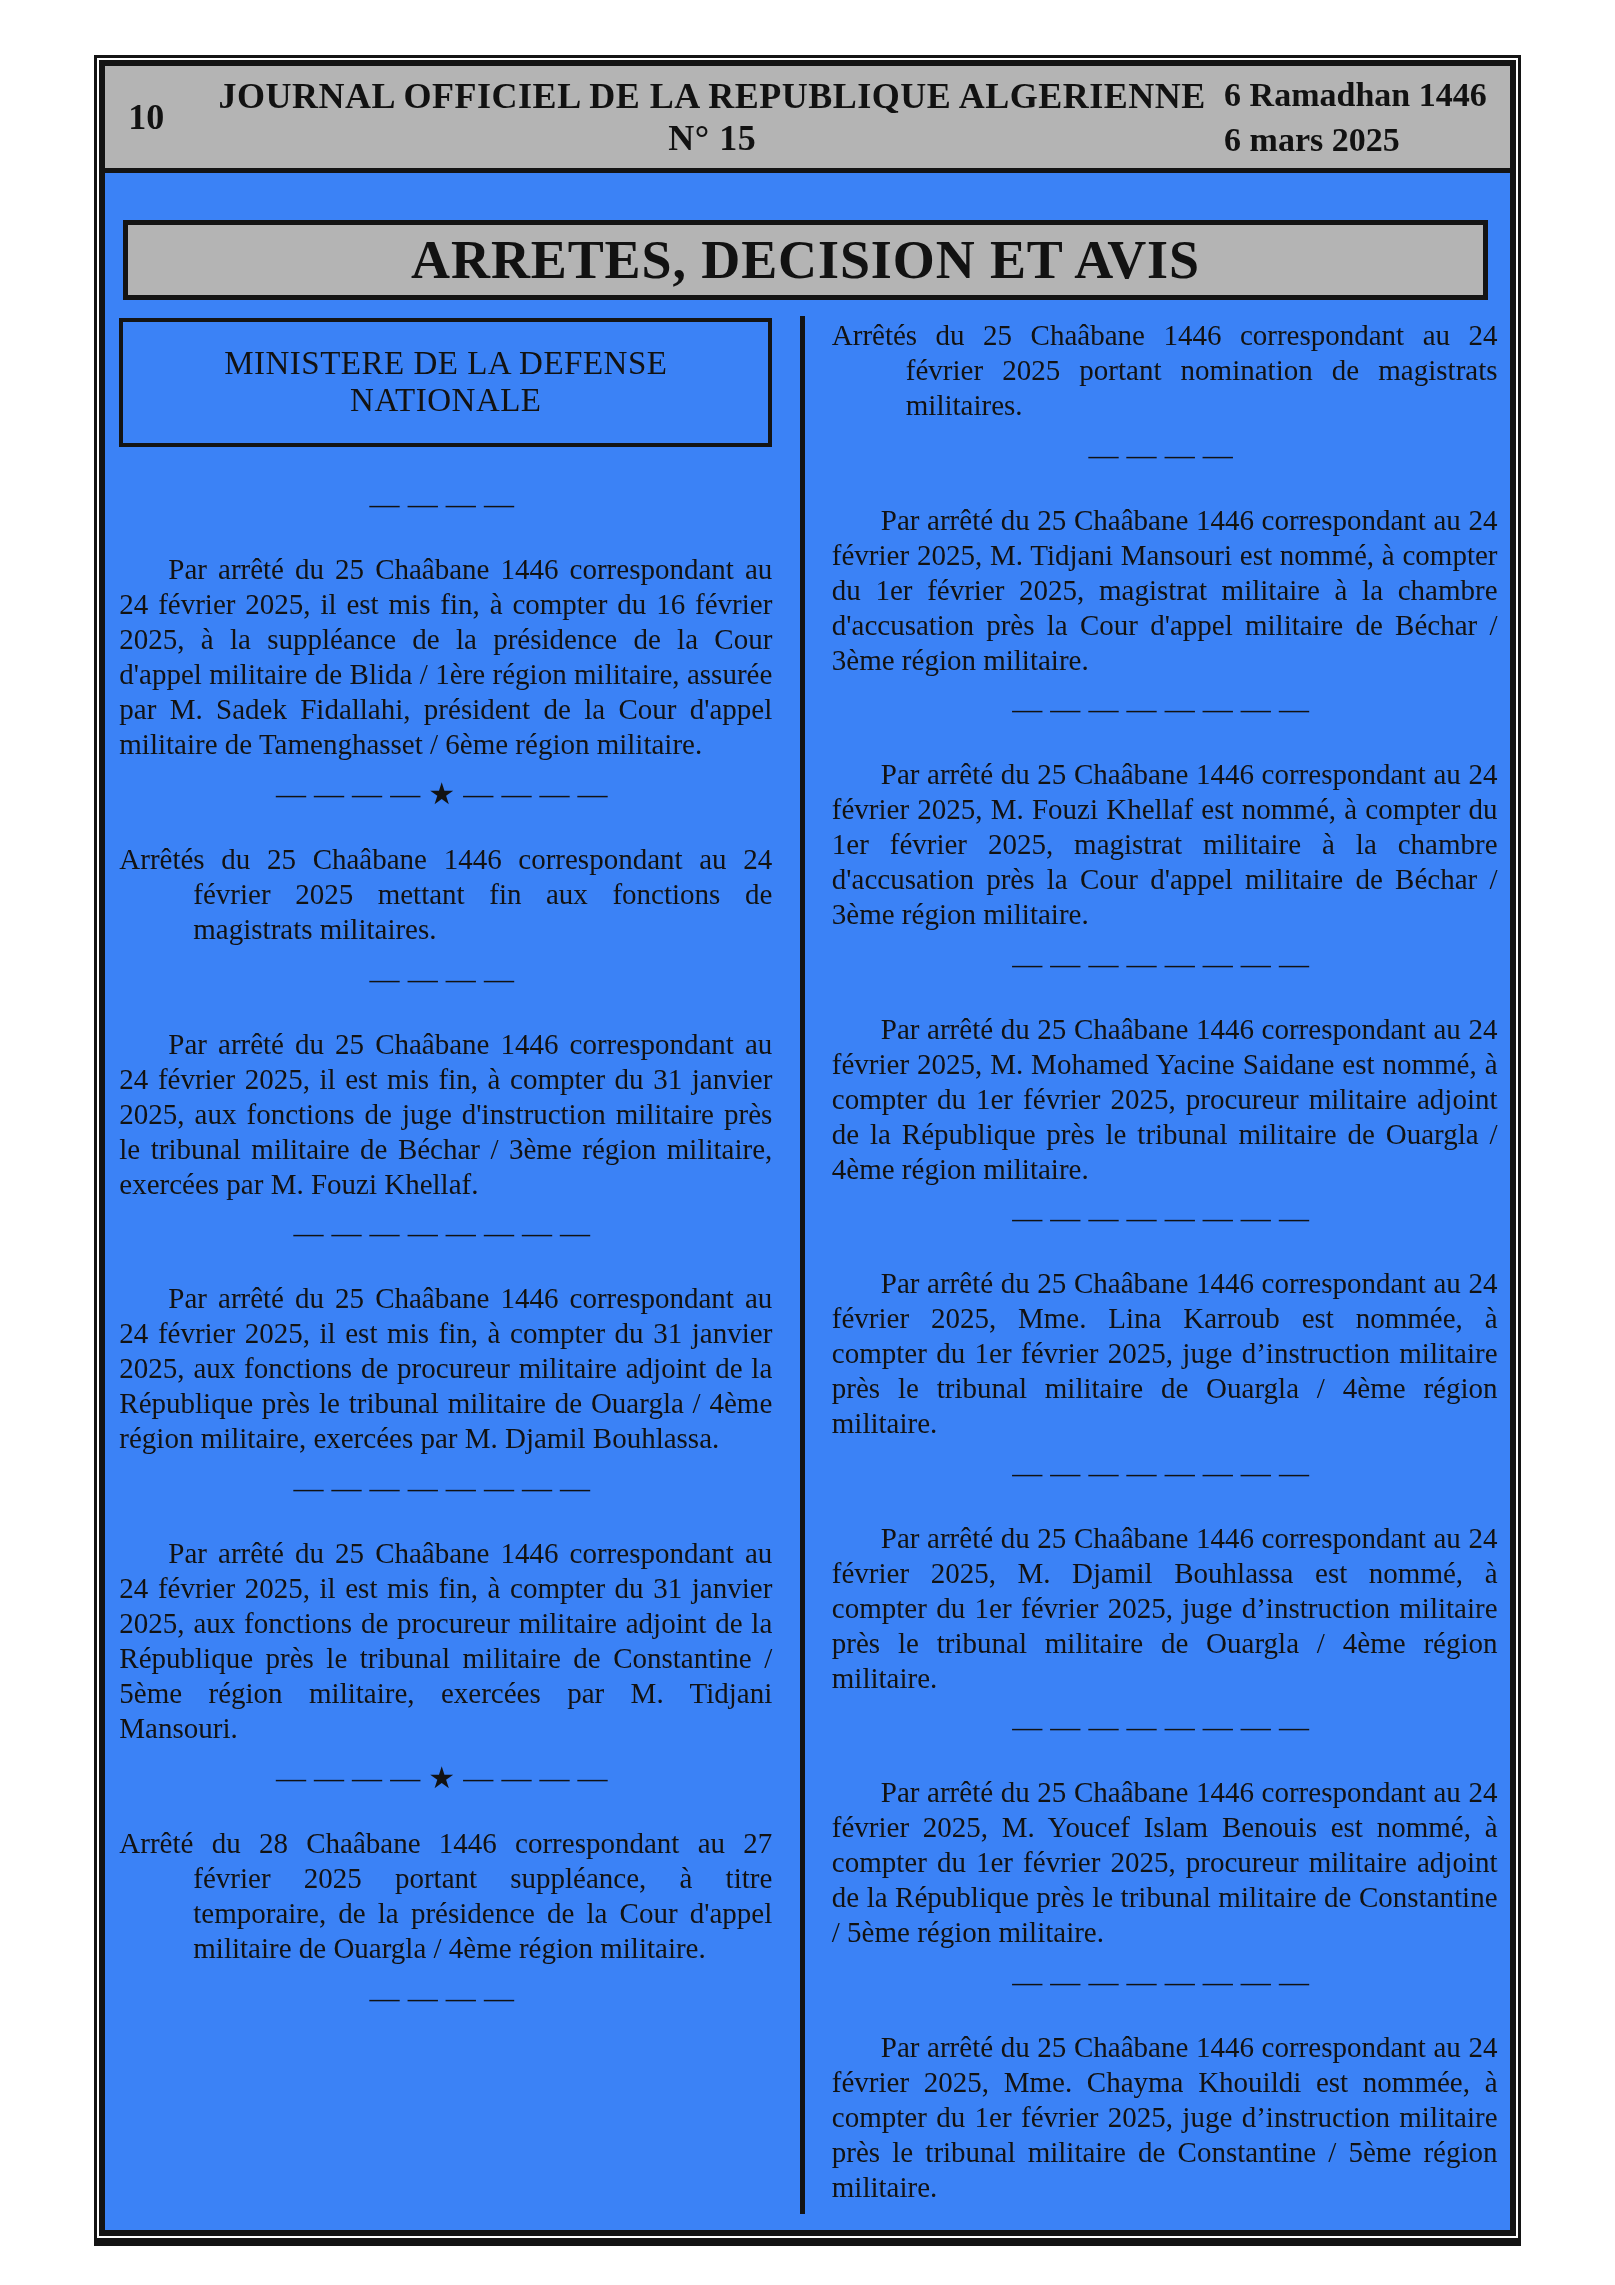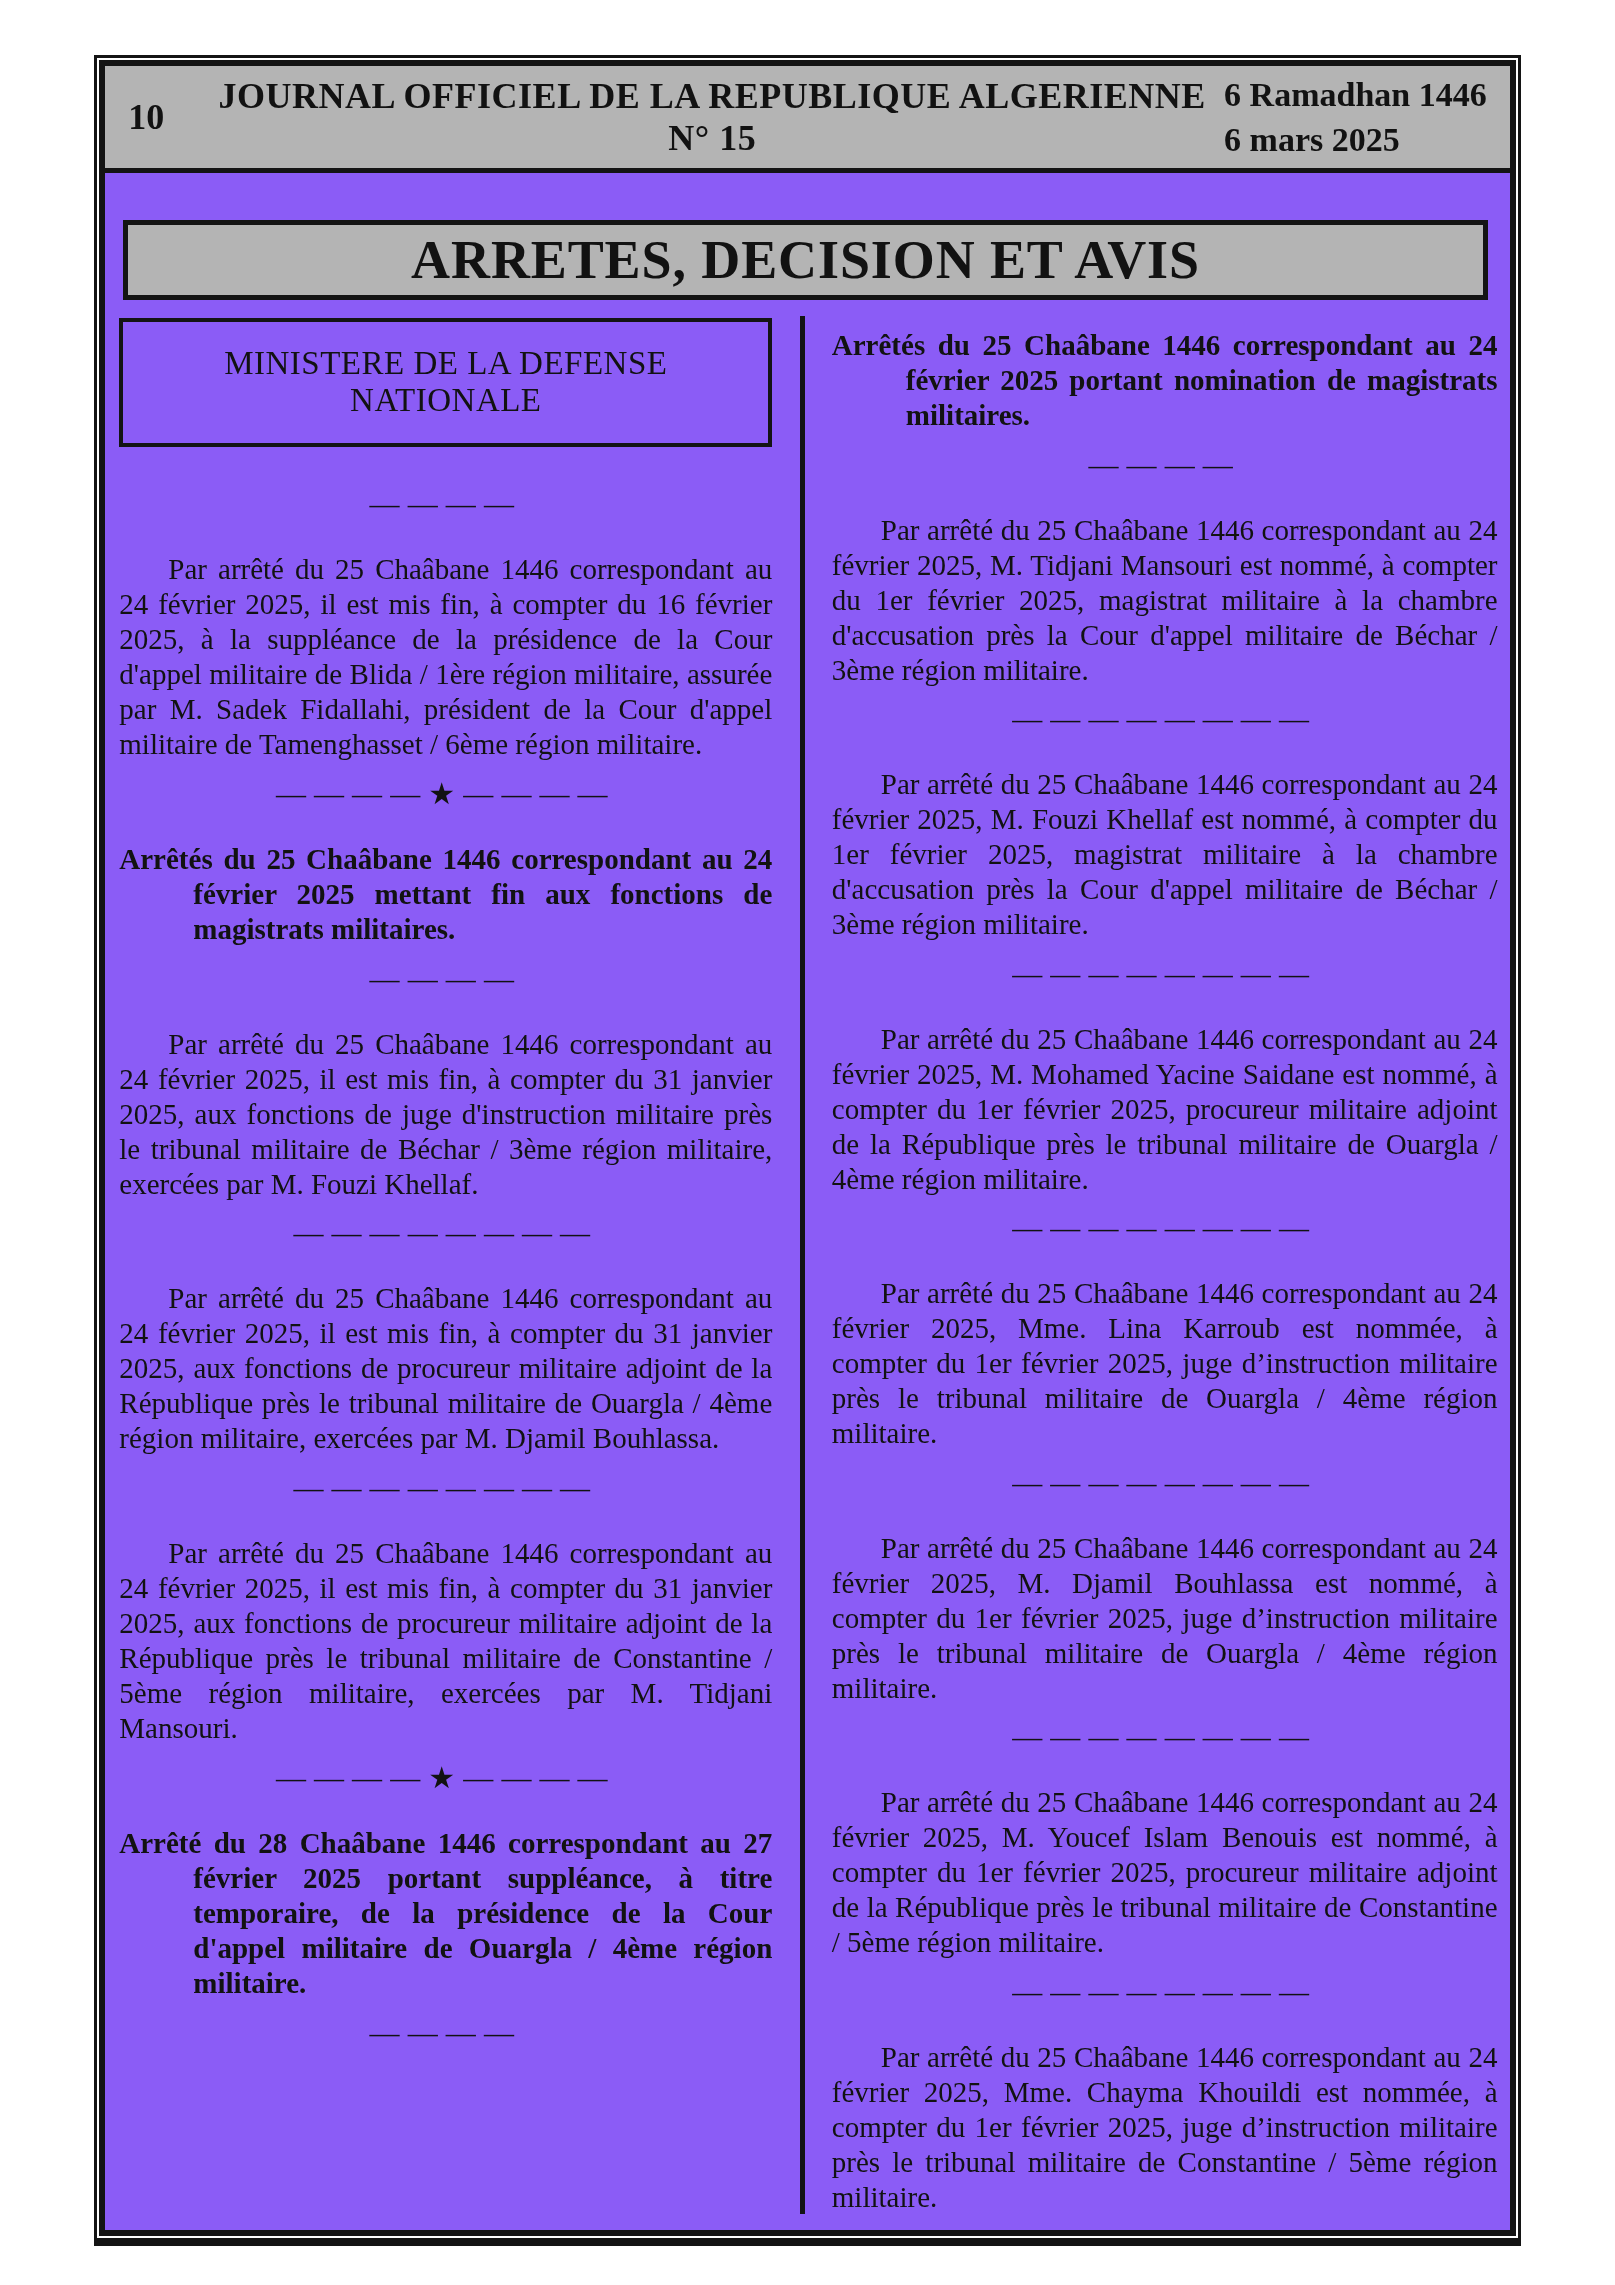--- a/index.html
+++ b/index.html
@@ -25,21 +25,21 @@
     border-bottom-width: 8.1px;
   }
   .inner-frame {
     position: absolute;
     inset: 1.8px;
     border: 6.3px solid #141414;
     box-sizing: border-box;
     overflow: hidden;
     display: flex;
     flex-direction: column;
-    background: #8b5cf6;
+    background: #3b82f6;
   }
   .header-band {
     display: flex;
     align-items: center;
     background: #b4b4b4;
     border-bottom: 5.4px solid #141414;
     height: 107px;
     box-sizing: border-box;
     padding: 0 23.5px;
     flex: none;
@@ -102,27 +102,27 @@
   .ministry-box {
     border: 4.5px solid #141414;
     text-align: center;
     padding: 23.5px 7.2px;
     font-size: 33px;
     font-weight: normal;
     margin: 3.6px 0 40px;
     letter-spacing: 0.5px;
   }
   .article-title {
-    font-weight: bold;
+    font-weight: normal;
     font-size: 29px;
     line-height: 35px;
     text-align: justify;
     padding-left: 74px;
     text-indent: -74px;
-    margin: 14px 0 9px;
+    margin: 4px 0 9px;
   }
   .para {
     font-size: 29px;
     line-height: 35px;
     text-align: justify;
     text-indent: 49px;
     margin: 0 0 11px;
   }
   .sep {
     text-align: center;

